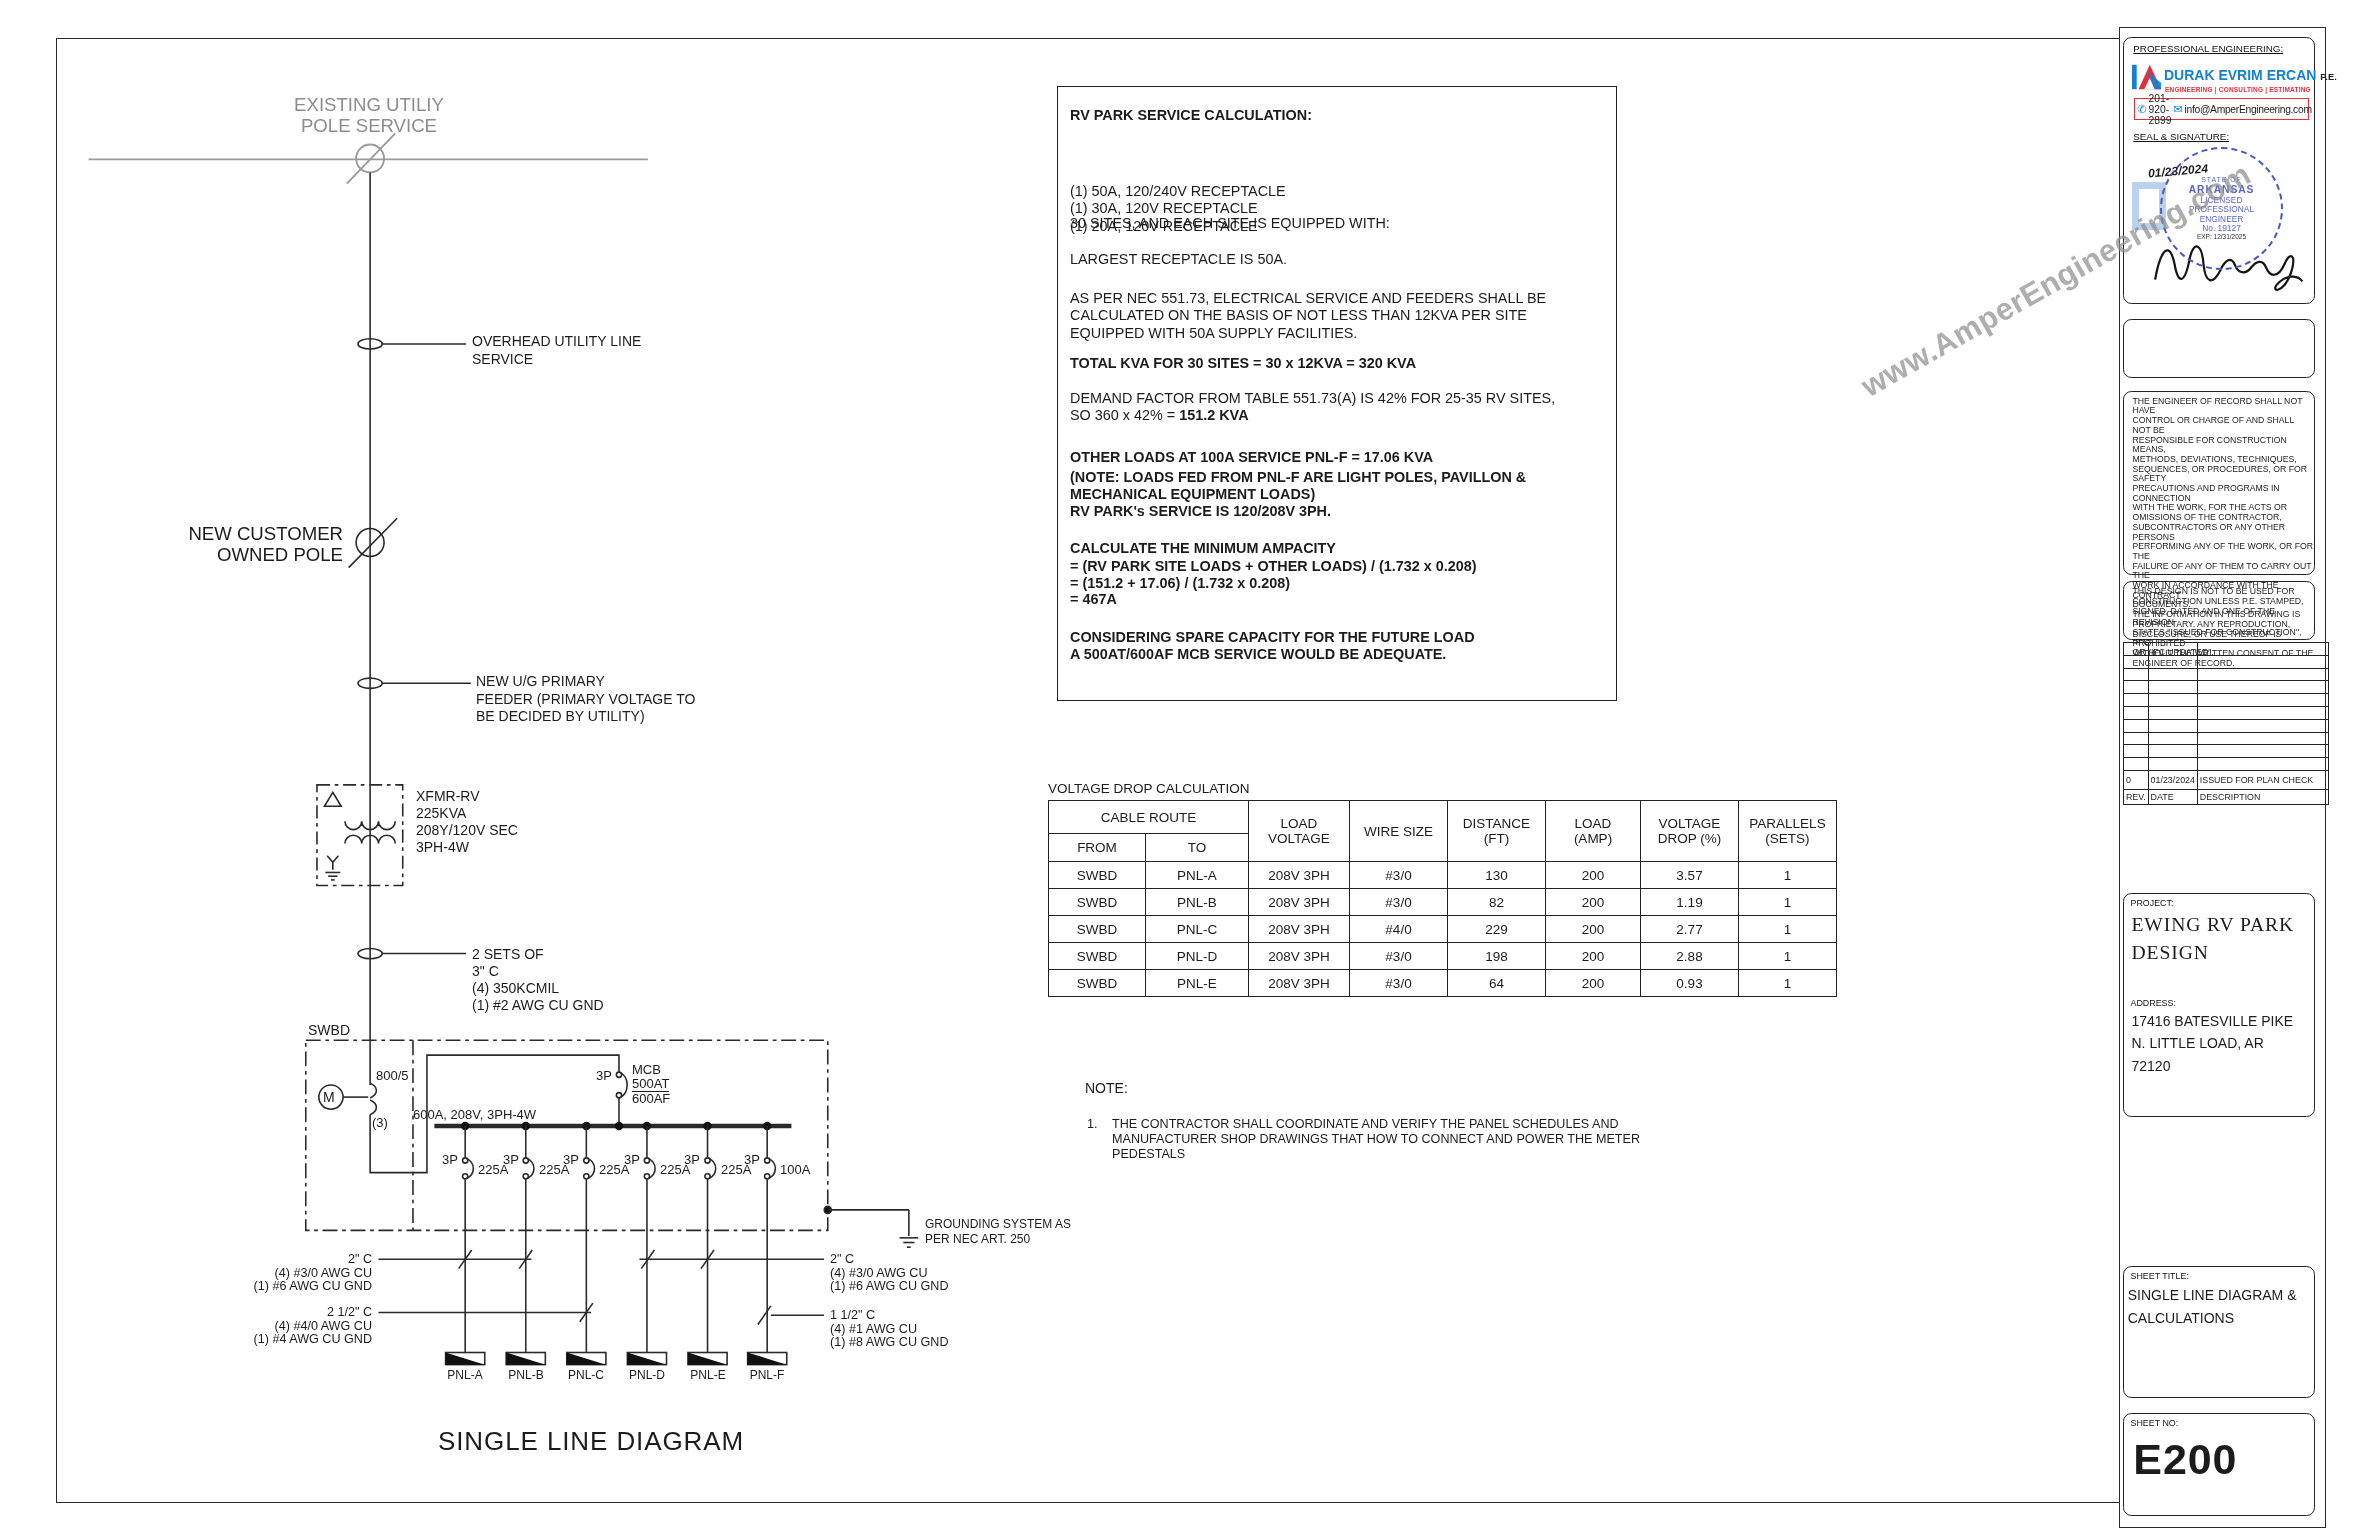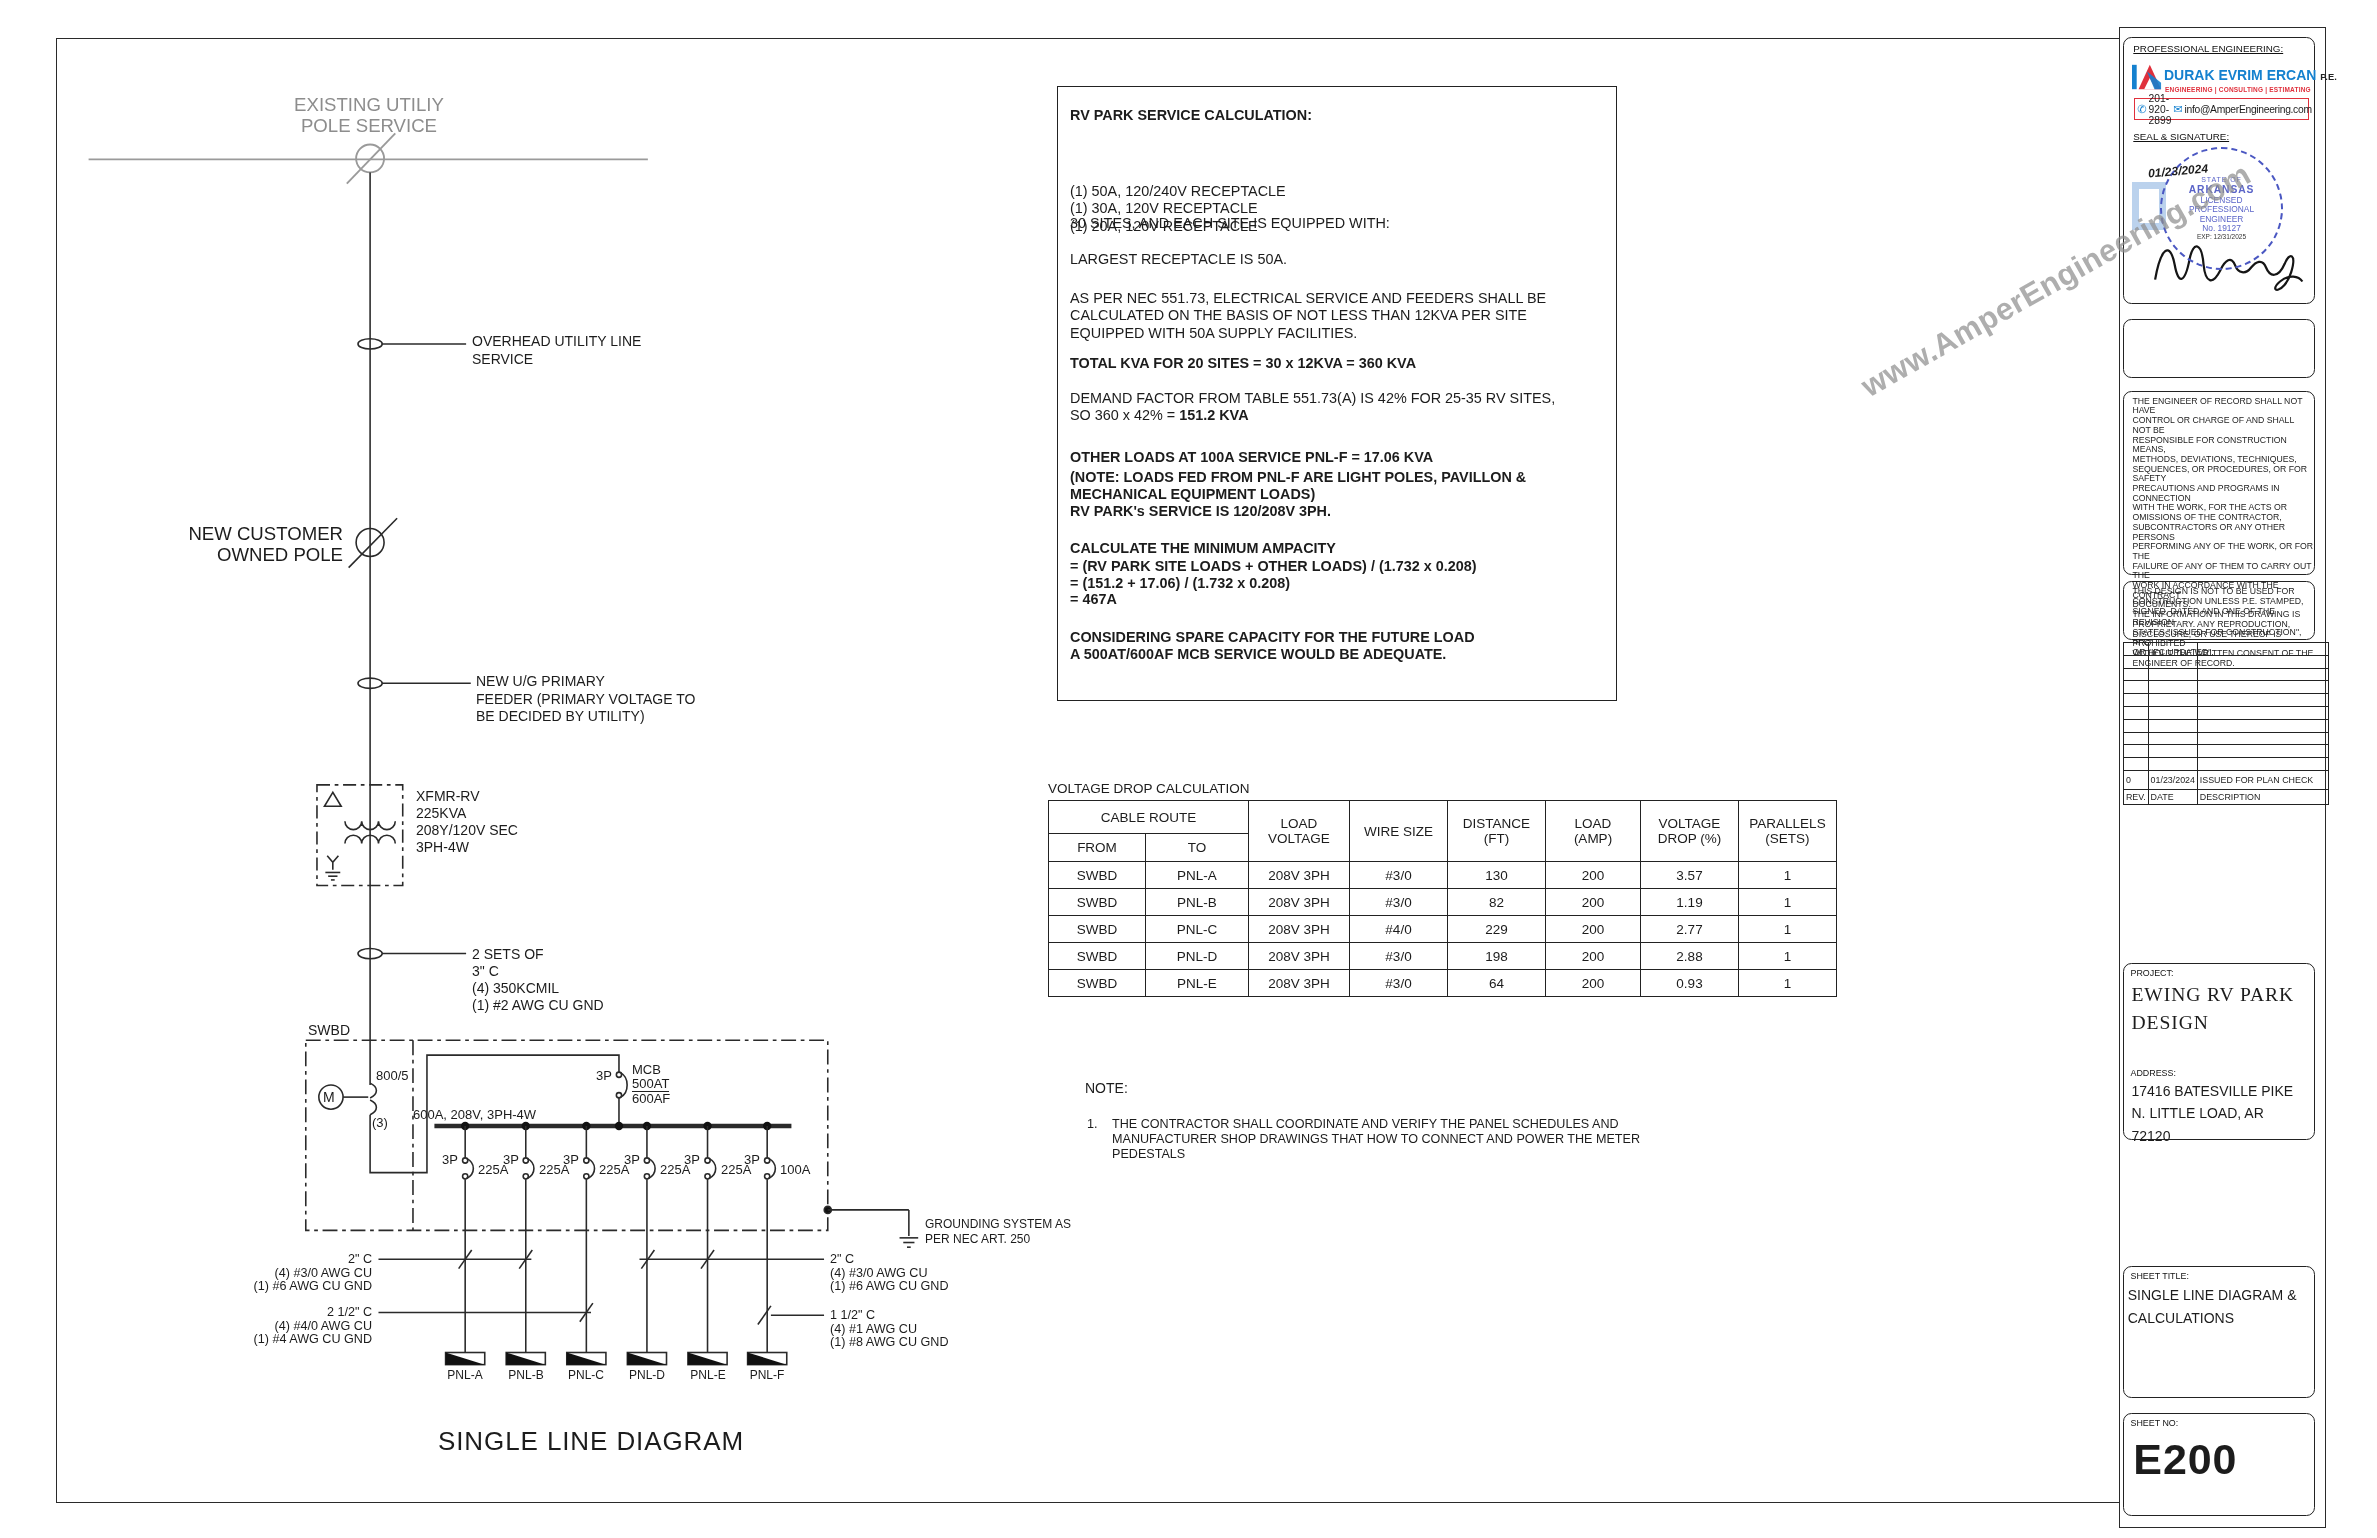--- a/index.html
+++ b/index.html
@@ -303,21 +303,21 @@
   <div id="calc-box">
     <div class="cl b" style="top:19.6px;">RV PARK SERVICE CALCULATION:</div>
     <div class="cl" style="top:84px;margin-top:44px;">30 SITES, AND EACH SITE IS EQUIPPED WITH:</div>
     <div class="cl" style="top:96px;">(1) 50A, 120/240V RECEPTACLE</div>
     <div class="cl" style="top:113px;">(1) 30A, 120V RECEPTACLE</div>
     <div class="cl" style="top:131px;">(1) 20A, 120V RECEPTACLE</div>
     <div class="cl" style="top:164px;">LARGEST RECEPTACLE IS 50A.</div>
     <div class="cl" style="top:203px;">AS PER NEC 551.73, ELECTRICAL SERVICE AND FEEDERS SHALL BE</div>
     <div class="cl" style="top:220px;">CALCULATED ON THE BASIS OF NOT LESS THAN 12KVA PER SITE</div>
     <div class="cl" style="top:238px;">EQUIPPED WITH 50A SUPPLY FACILITIES.</div>
-    <div class="cl b" style="top:268px;">TOTAL KVA FOR 20 SITES = 30 x 12KVA = 360 KVA</div>
+    <div class="cl b" style="top:268px;">TOTAL KVA FOR 30 SITES = 30 x 12KVA = 320 KVA</div>
     <div class="cl" style="top:303px;">DEMAND FACTOR FROM TABLE 551.73(A) IS 42% FOR 25-35 RV SITES,</div>
     <div class="cl" style="top:320px;"><span>SO 360 x 42% = </span><span class="b">151.2 KVA</span></div>
     <div class="cl b" style="top:362px;">OTHER LOADS AT 100A SERVICE PNL-F = 17.06 KVA</div>
     <div class="cl b" style="top:382px;">(NOTE: LOADS FED FROM PNL-F ARE LIGHT POLES, PAVILLON &amp;</div>
     <div class="cl b" style="top:399px;">MECHANICAL EQUIPMENT LOADS)</div>
     <div class="cl b" style="top:416px;">RV PARK's SERVICE IS 120/208V 3PH.</div>
     <div class="cl b" style="top:453px;">CALCULATE THE MINIMUM AMPACITY</div>
     <div class="cl b" style="top:471px;">= (RV PARK SITE LOADS + OTHER LOADS) / (1.732 x 0.208)</div>
     <div class="cl b" style="top:488px;">= (151.2 + 17.06) / (1.732 x 0.208)</div>
     <div class="cl b" style="top:504px;">= 467A</div>
@@ -547,21 +547,21 @@
     </tr>
     <tr style="height:15px;">
       <td>REV.</td>
       <td>DATE</td>
       <td>DESCRIPTION</td>
     </tr>
   </tbody>
     </table>
 
 
-  <div class="tb-box" style="top:963px;height:177px;">
+  <div class="tb-box" style="top:893px;height:224px;">
     <div class="tb-label" style="left:6.5px;top:3.7px;">PROJECT:</div>
     <div class="serif" style="position:absolute;left:7.5px;top:17px;font-size:19.6px;line-height:28px;letter-spacing:0.9px;white-space:nowrap;">
       <div>EWING RV PARK</div>
       <div>DESIGN</div>
     </div>
     <div class="tb-label" style="left:6.5px;top:104px;">ADDRESS:</div>
     <div style="position:absolute;left:7.5px;top:116px;font-size:14px;line-height:22.4px;white-space:nowrap;">
       <div>17416 BATESVILLE PIKE</div>
       <div>N. LITTLE LOAD, AR</div>
       <div>72120</div>

